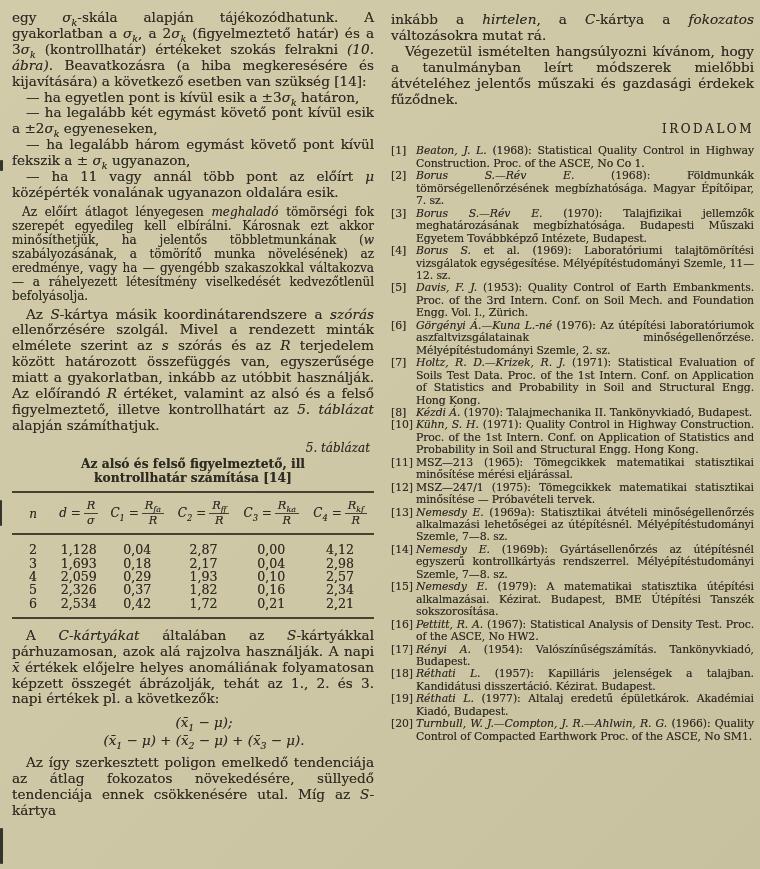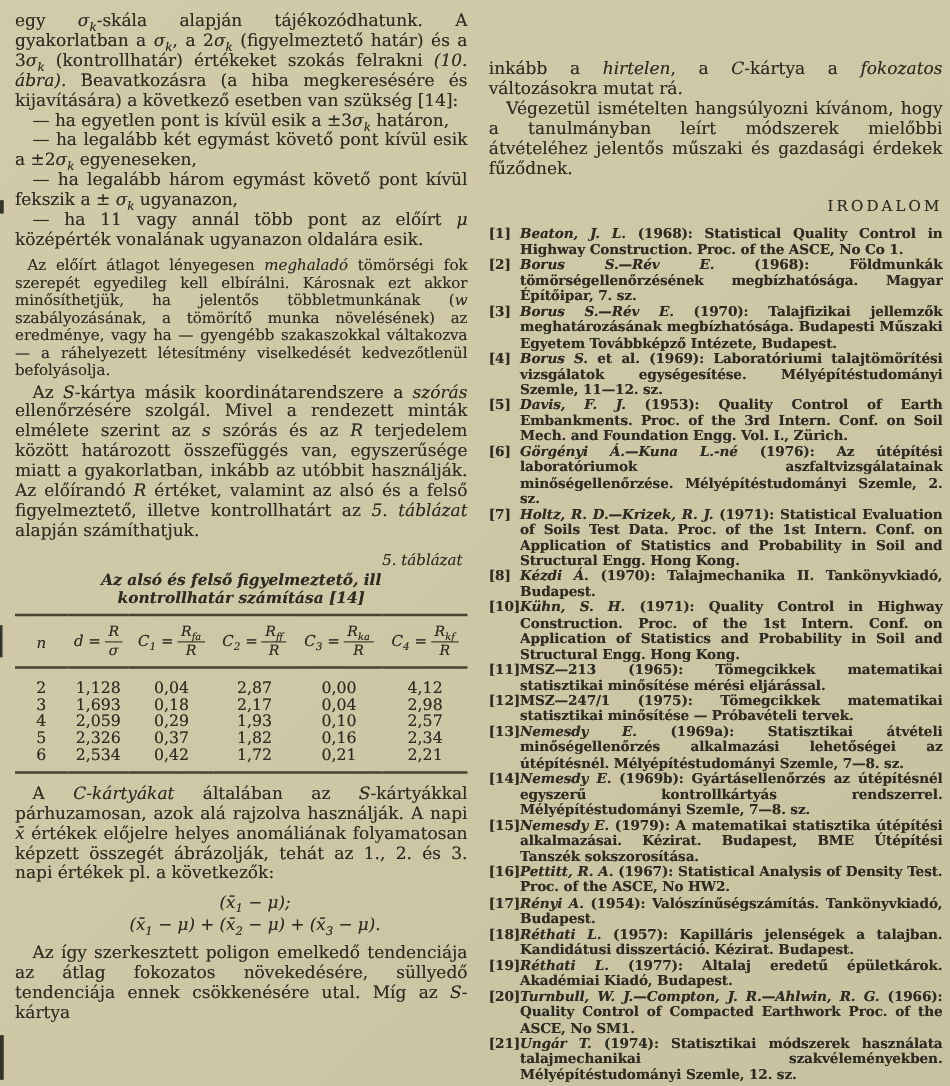--- a/index.html
+++ b/index.html
@@ -14,37 +14,37 @@
     width: 760px; height: 869px;
     overflow: hidden;
     background: linear-gradient(135deg, #d1cbaa 0%, #cdc7a6 55%, #c7c1a0 100%);
     color: #2e2b22;
     padding: 10px 6px 12px 12px;
     display: flex;
     gap: 17px;
     text-shadow: 0 0 0.4px rgba(46,43,34,0.55);
   }
   .col-left  { flex: 0 0 362px; width: 362px; }
-  .col-right { flex: 1 1 auto; padding-top: 2px; margin-top: 36px; }
+  .col-right { flex: 1 1 auto; padding-top: 2px; }
 
   p { margin: 0; text-align: justify; hyphens: auto; }
   .body { font-size: 13.6px; line-height: 15.9px; }
   .ind { text-indent: 14px; }
   .small { font-size: 12px; line-height: 14.1px; text-indent: 10px; margin: 4px 0 3px; }
   .it { font-style: italic; }
   sub.vsub { font-size: 70%; line-height: 0; font-style: italic; }
 
   .tbl-caption-num {
     text-align: right; font-style: italic;
     font-size: 12px; margin-top: 7px; padding-right: 4px;
   }
   .tbl-title {
     text-align: center; font-weight: bold;
     font-size: 12.3px; line-height: 14.6px;
-    margin: 2px auto 5px; max-width: 320px; font-style: italic;
+    margin: 2px auto 5px; max-width: 320px;
   }
   table.limits {
     width: 100%; border-collapse: collapse;
     border-top: 2.5px solid #45422f;
     border-bottom: 2px solid #45422f;
     margin-bottom: 9px;
   }
   table.limits thead th {
     border-bottom: 2.5px solid #45422f;
     font-weight: normal; font-size: 12px;
@@ -67,21 +67,21 @@
 
   .formulas { margin: 7px 0 5px 22px; }
   .formula { font-size: 13.4px; line-height: 17.8px; text-align: center; }
 
   .irodalom {
     text-align: right; font-weight: normal;
     font-size: 12px; letter-spacing: 2.5px;
     margin: 15px 0 9px;
   }
   .refs { font-size: 10.9px; line-height: 12.45px; letter-spacing: -0.1px; }
-  .ref { padding-left: 25px; text-align: justify; hyphens: auto; font-weight: bold; }
+  .ref { padding-left: 25px; text-align: justify; hyphens: auto; }
   .ref-num { display: inline-block; width: 25px; margin-left: -25px; }
 
   .artifact { position: absolute; background: #36342a; border-radius: 1px; }
 </style>
 </head>
 <body>
 
 <div class="page">
 
   <div class="col-left">
@@ -188,20 +188,19 @@
         <div class="ref"><span class="ref-num">[11]</span><span>MSZ—213 (1965): Tömegcikkek matematikai statisztikai minősítése mérési eljárással.</span></div>
         <div class="ref"><span class="ref-num">[12]</span><span>MSZ—247/1 (1975): Tömegcikkek matematikai statisztikai minősítése — Próbavételi tervek.</span></div>
         <div class="ref"><span class="ref-num">[13]</span><span class="it">Nemesdy E.</span><span> (1969a): Statisztikai átvételi minőségellenőrzés alkalmazási lehetőségei az útépítésnél. Mélyépítéstudományi Szemle, 7—8. sz.</span></div>
         <div class="ref"><span class="ref-num">[14]</span><span class="it">Nemesdy E.</span><span> (1969b): Gyártásellenőrzés az útépítésnél egyszerű kontrollkártyás rendszerrel. Mélyépítéstudományi Szemle, 7—8. sz.</span></div>
         <div class="ref"><span class="ref-num">[15]</span><span class="it">Nemesdy E.</span><span> (1979): A matematikai statisztika útépítési alkalmazásai. Kézirat. Budapest, BME Útépítési Tanszék sokszorosítása.</span></div>
         <div class="ref"><span class="ref-num">[16]</span><span class="it">Pettitt, R. A.</span><span> (1967): Statistical Analysis of Density Test. Proc. of the ASCE, No HW2.</span></div>
         <div class="ref"><span class="ref-num">[17]</span><span class="it">Rényi A.</span><span> (1954): Valószínűségszámítás. Tankönyvkiadó, Budapest.</span></div>
         <div class="ref"><span class="ref-num">[18]</span><span class="it">Réthati L.</span><span> (1957): Kapilláris jelenségek a talajban. Kandidátusi disszertáció. Kézirat. Budapest.</span></div>
         <div class="ref"><span class="ref-num">[19]</span><span class="it">Réthati L.</span><span> (1977): Altalaj eredetű épületkárok. Akadémiai Kiadó, Budapest.</span></div>
         <div class="ref"><span class="ref-num">[20]</span><span class="it">Turnbull, W. J.—Compton, J. R.—Ahlwin, R. G.</span><span> (1966): Quality Control of Compacted Earthwork Proc. of the ASCE, No SM1.</span></div>
-        <div class="ref"><span class="ref-num">[21]</span><span class="it">Ungár T.</span><span> (1974): Statisztikai módszerek használata talajmechanikai szakvéleményekben. Mélyépítéstudományi Szemle, 12. sz.</span></div>
       </div>
   </div>
 
   <div class="artifact" style="left:0; top:160; width:3px; height:11px; top:160px;"></div>
   <div class="artifact" style="left:0; top:500px; width:2px; height:26px;"></div>
   <div class="artifact" style="left:0; top:828px; width:3px; height:36px;"></div>
 </div>
 
 </body></html>

